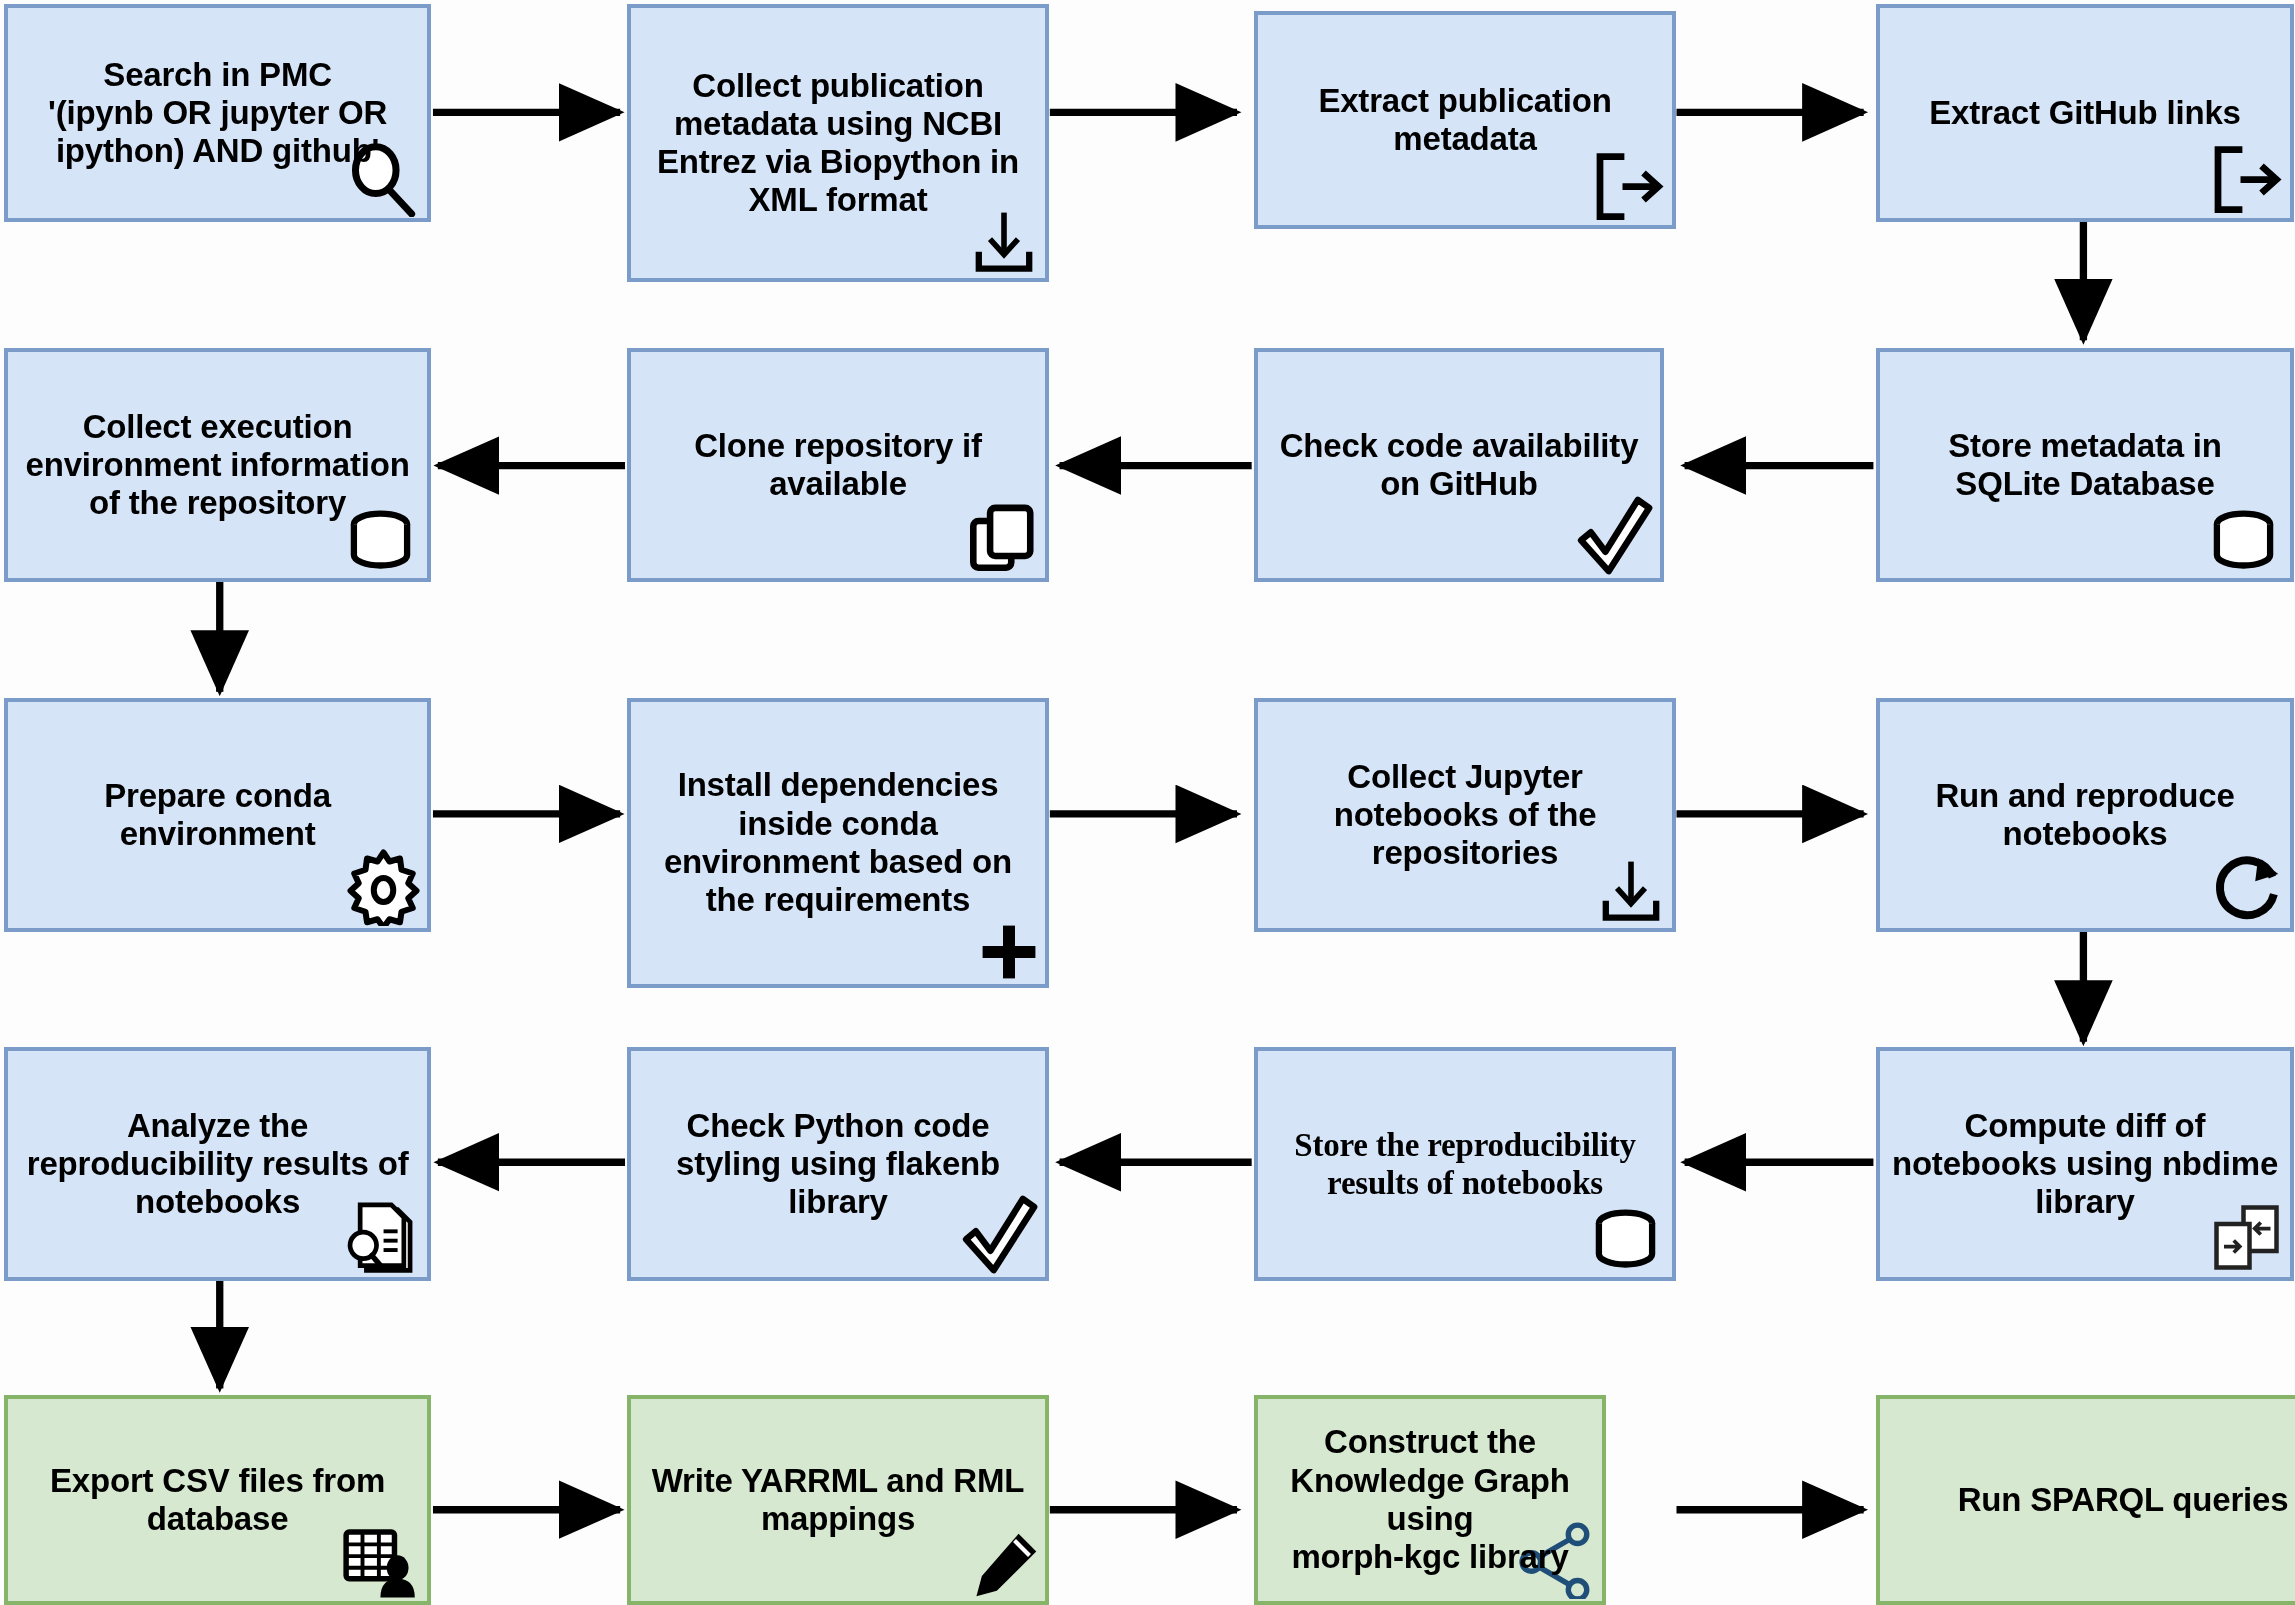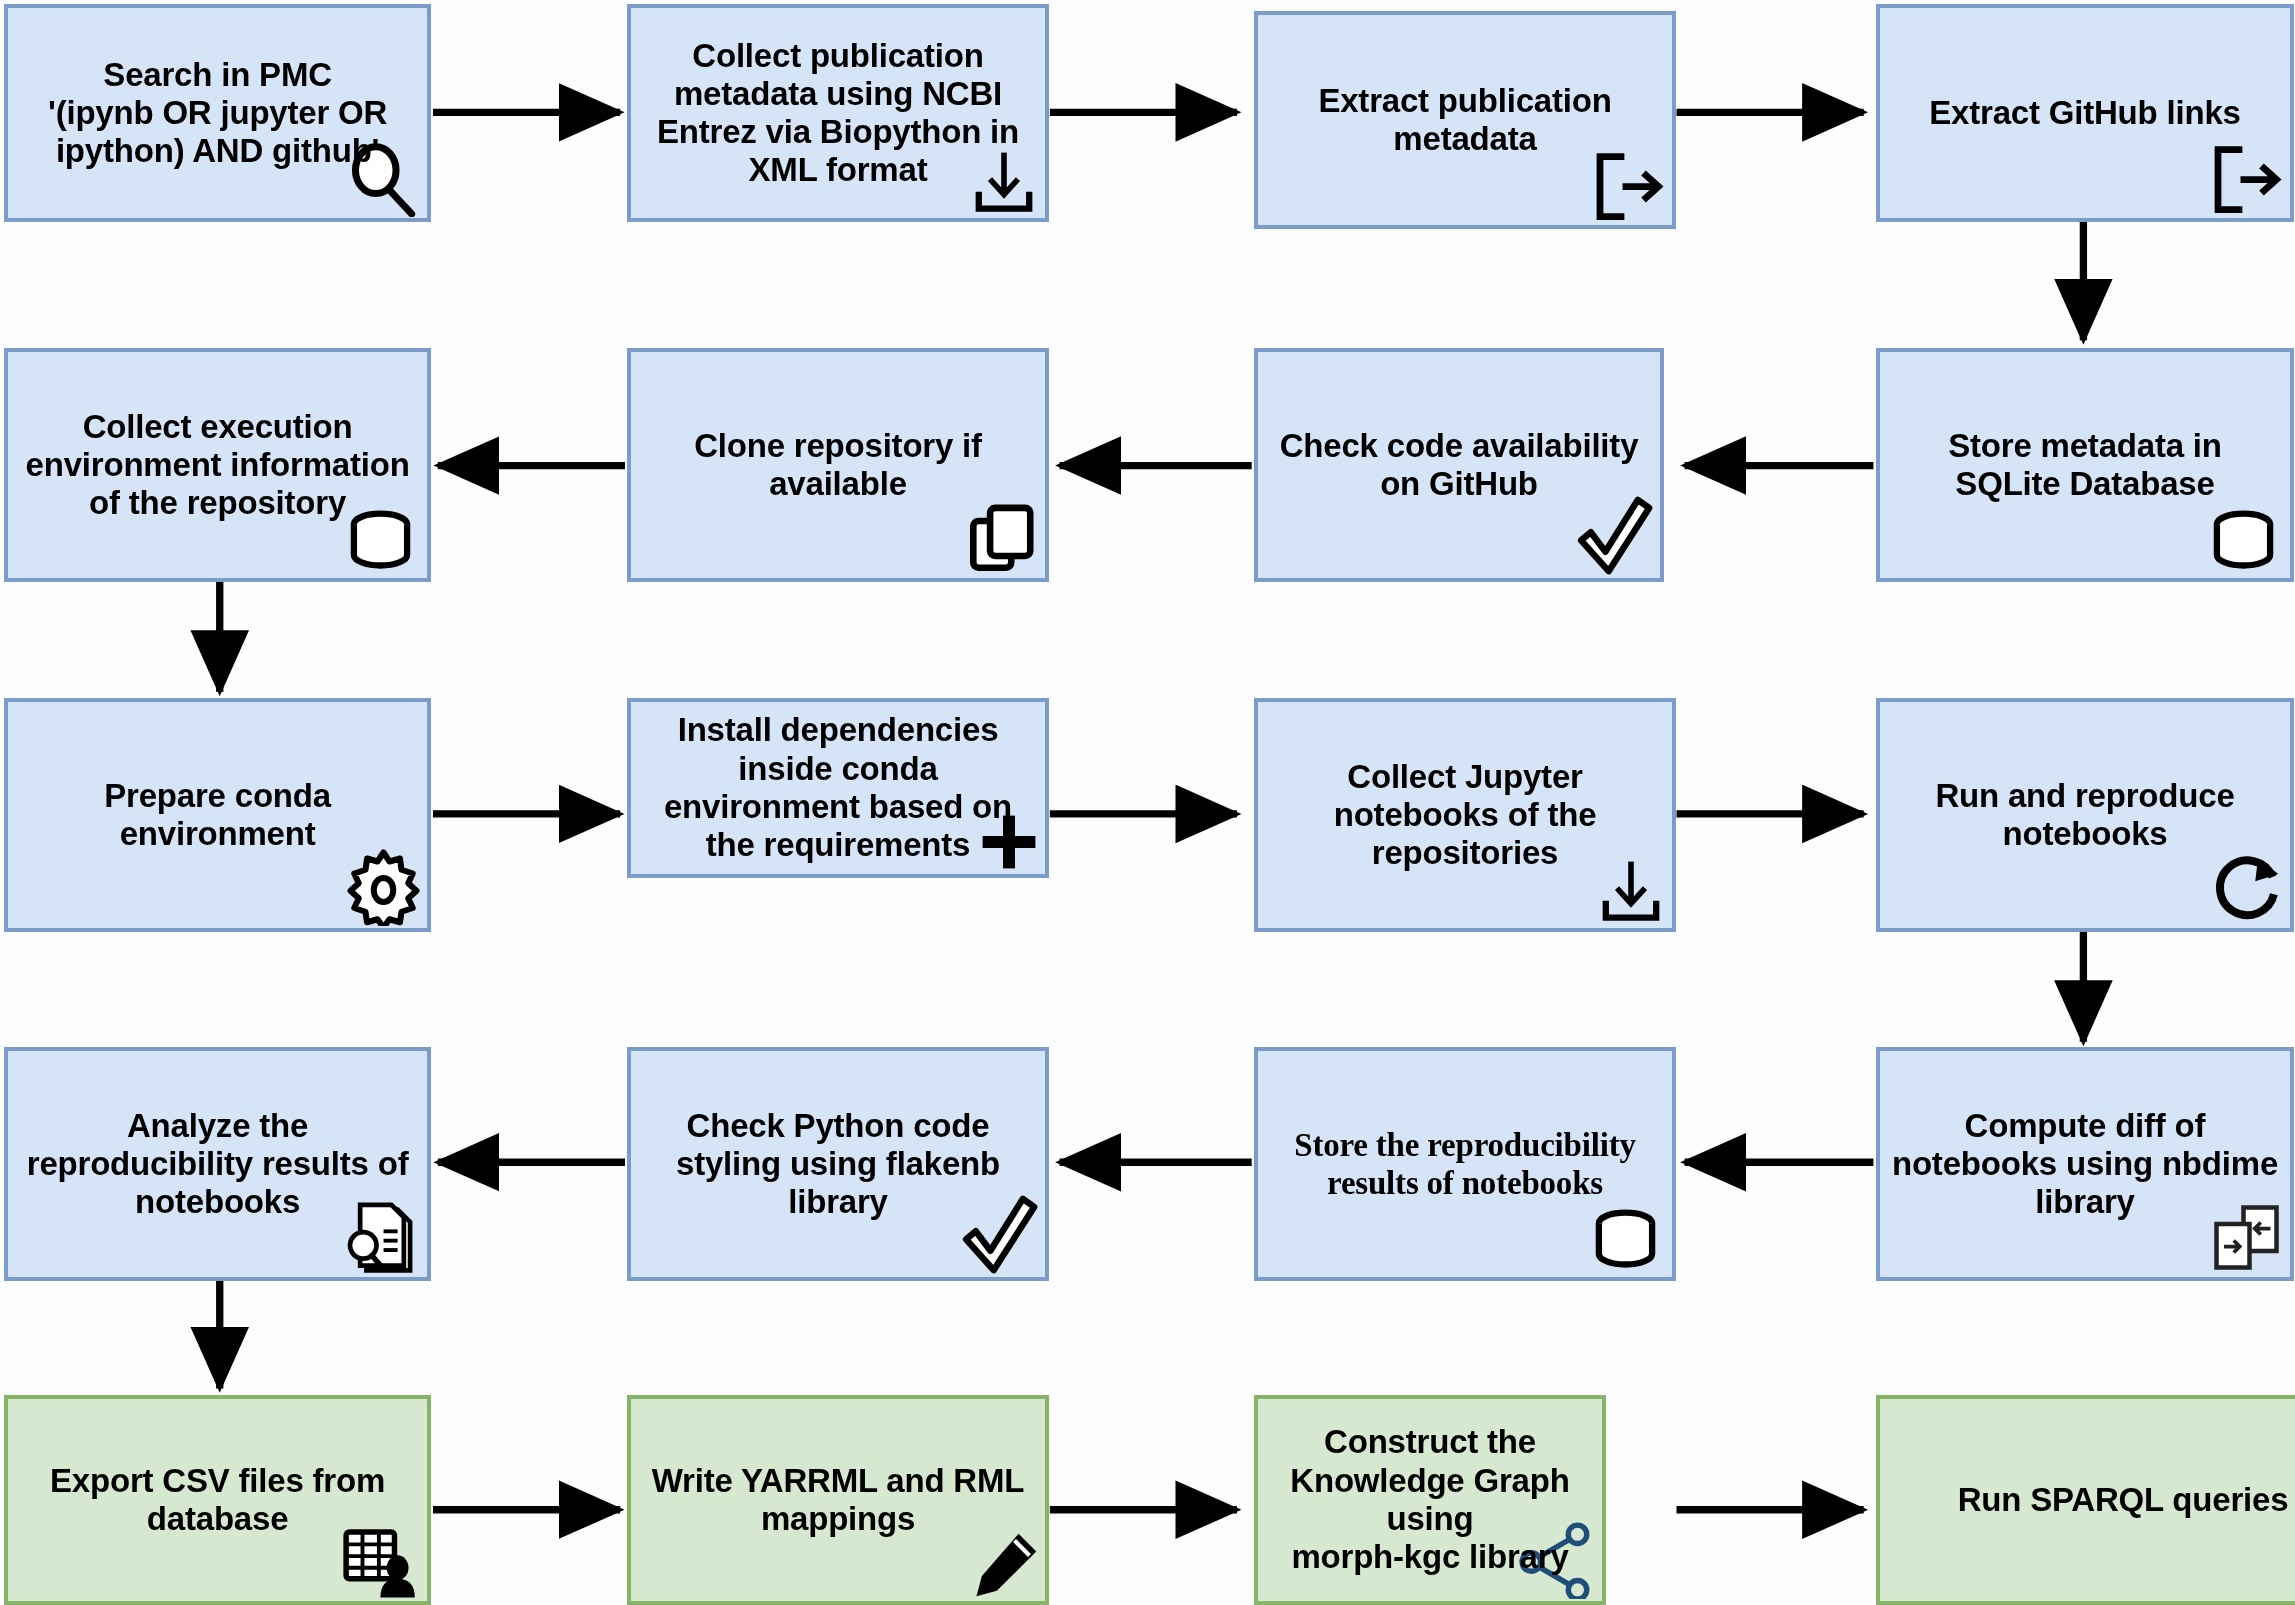--- a/index.html
+++ b/index.html
@@ -58,21 +58,21 @@
       <line x1="2060" y1="1855" x2="2290" y2="1855"></line>
     </g>
   </svg>
 <div class="node blue" style="left: 4.1px; top: 4.1px; width: 427px; height: 218px;">
       <div class="label">Search in PMC<br>'(ipynb OR jupyter OR<br>ipython) AND github'</div>
       <span class="icon"><svg width="78" height="78" viewBox="0 0 100 100" xmlns="http://www.w3.org/2000/svg">
           <ellipse cx="42" cy="40" rx="26" ry="30" fill="#fff" stroke="#000" stroke-width="9"></ellipse>
                 <line x1="60" y1="66" x2="88" y2="96" stroke="#000" stroke-width="9" stroke-linecap="round"></line>
         </svg></span>
     </div>
-    <div class="node blue" style="left: 627px; top: 4.1px; width: 422px; height: 218px;">
+    <div class="node blue" style="left: 627px; top: 4.1px; width: 422px; height: 278px;">
       <div class="label">Collect publication<br>metadata using NCBI<br>Entrez via Biopython in<br>XML format</div>
       <span class="icon"><svg width="70" height="70" viewBox="0 0 100 100" xmlns="http://www.w3.org/2000/svg">
           <line x1="50" y1="8" x2="50" y2="62" stroke="#000" stroke-width="8"></line>
                 <path d="M30 46 L50 68 L70 46" fill="none" stroke="#000" stroke-width="8" stroke-linejoin="miter"></path>
                 <path d="M14 64 L14 88 L86 88 L86 64" fill="none" stroke="#000" stroke-width="9"></path>
         </svg></span>
     </div>
     <div class="node blue" style="left: 1254px; top: 4.1px; width: 422px; height: 218px; margin-top: 7px;">
       <div class="label">Extract publication<br>metadata</div>
       <span class="icon"><svg width="75" height="75" viewBox="0 0 100 100" xmlns="http://www.w3.org/2000/svg">
@@ -118,21 +118,21 @@
     </div>
     <div class="node blue" style="left: 4.1px; top: 698px; width: 427px; height: 234px;">
       <div class="label">Prepare conda<br>environment</div>
       <span class="icon"><svg width="75" height="78" viewBox="0 0 100 100" xmlns="http://www.w3.org/2000/svg">
           <path d="M50 4 L58 16 L72 12 L74 27 L89 32 L83 45 L94 55 L83 65 L89 78 L74 83
                          L72 97 L58 93 L50 104 L42 93 L28 97 L26 83 L11 78 L17 65 L6 55 L17 45
                          L11 32 L26 27 L28 12 L42 16 z" fill="#fff" stroke="#000" stroke-width="8" stroke-linejoin="round"></path>
                 <ellipse cx="50" cy="54" rx="13" ry="16" fill="#fff" stroke="#000" stroke-width="8"></ellipse>
         </svg></span>
     </div>
-    <div class="node blue" style="left: 627px; top: 698px; width: 422px; height: 180px;">
+    <div class="node blue" style="left: 627px; top: 698px; width: 422px; height: 290px;">
       <div class="label">Install dependencies<br>inside conda<br>environment based on<br>the requirements</div>
       <span class="icon"><svg width="60" height="60" viewBox="0 0 100 100" xmlns="http://www.w3.org/2000/svg">
           <rect x="40" y="6" width="20" height="88" fill="#000"></rect>
                 <rect x="6" y="40" width="88" height="20" fill="#000"></rect>
         </svg></span>
     </div>
     <div class="node blue" style="left: 1254px; top: 698px; width: 422px; height: 234px;">
       <div class="label">Collect Jupyter<br>notebooks of the<br>repositories</div>
       <span class="icon"><svg width="70" height="70" viewBox="0 0 100 100" xmlns="http://www.w3.org/2000/svg">
           <line x1="50" y1="8" x2="50" y2="62" stroke="#000" stroke-width="8"></line>

